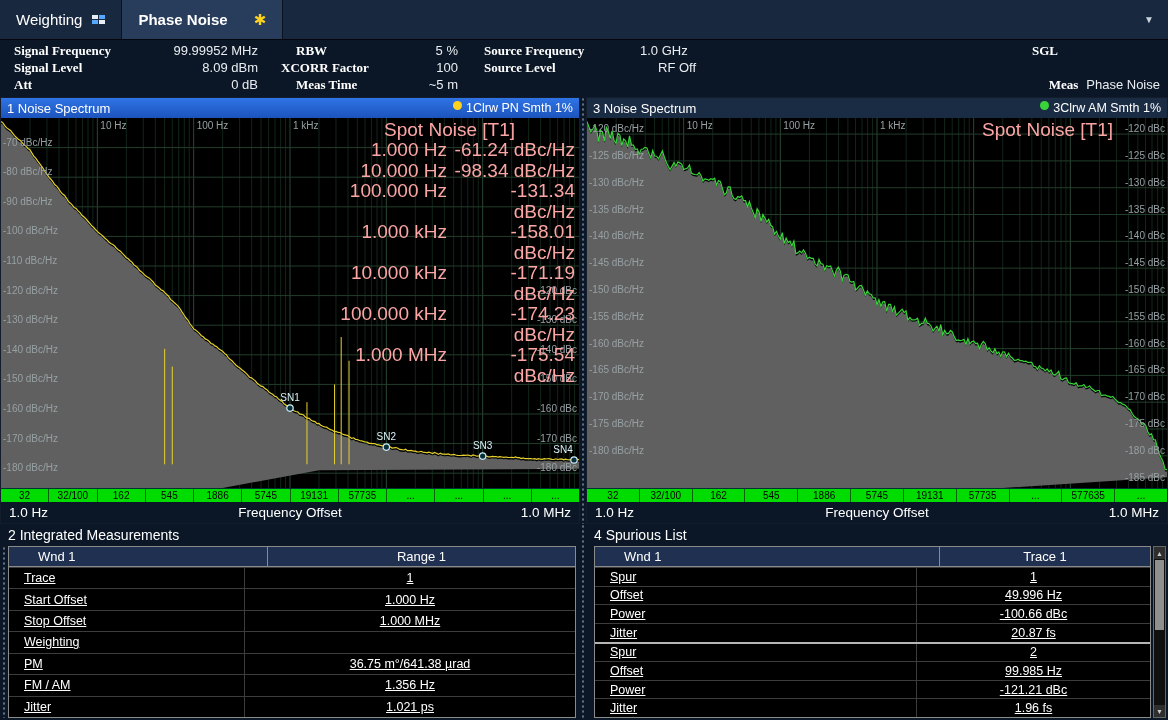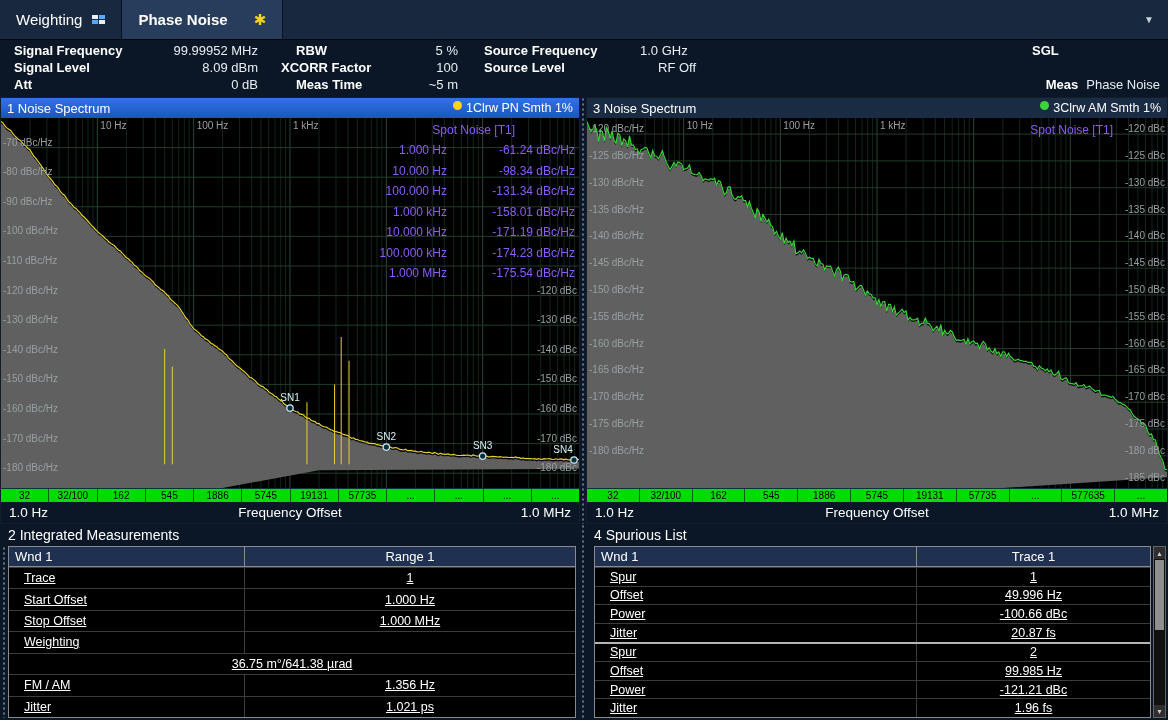--- a/index.html
+++ b/index.html
@@ -13,50 +13,50 @@
   .mv-icon{display:grid;grid-template-columns:6px 6px;grid-template-rows:4px 4px;gap:1px;}
   .mv-icon i{background:#e8eef5;display:block;}
   .mv-icon i:nth-child(2),.mv-icon i:nth-child(3){background:#57a8ff;}
   .tab-pn{background:#273d5b;font-weight:bold;gap:26px;border-left:1px solid #0a1220;border-right:1px solid #0a1220;}
   .star{color:#ffd21e;font-size:15px;font-weight:normal;}
   .tab-caret{margin-left:auto;display:flex;align-items:center;padding:0 14px;color:#c9d2dd;font-size:10px;}
 
   
   .infobar{position:absolute;left:0;top:40px;width:100%;height:57px;background:#0b1726;font-size:13px;}
   .ib-item{position:absolute;white-space:nowrap;line-height:16px;}
-  .ib-l{font-weight:bold;color:#fff;}
+  .ib-l{font-weight:bold;color:#fff;font-family:Liberation Serif, serif;}
   .ib-v{color:#e9edf2;}
   .meas-box{position:absolute;right:8px;top:37px;display:flex;gap:8px;}
 
   
   .win{position:absolute;display:flex;flex-direction:column;background:#000;border:1px solid #141d2b;}
   .titlebar{height:20px;flex:0 0 20px;display:flex;justify-content:space-between;align-items:center;padding:0 6px;font-size:13px;color:#fff;}
   .tb-active{background:linear-gradient(#2f74e6,#1c54bc);}
   .tb-idle{background:#1a2b44;}
   .legend{display:flex;gap:4px;font-size:12.5px;font-weight:normal;}
   .dot{width:9px;height:9px;border-radius:50%;display:inline-block;}
   .chartwrap{flex:1;position:relative;background:#000;overflow:hidden;}
   .chartwrap svg{position:absolute;left:0;top:0;}
-  .spot{position:absolute;top:2px;right:4px;color:#8b5cf6;font-size:12px;text-align:right;z-index:2;}
+  .spot{position:absolute;top:2px;right:4px;color:#fca5a5;font-size:19px;text-align:right;z-index:2;}
   .spot-h{height:20px;line-height:20px;padding-right:60px;}
   .spot-h3{padding-right:50px;}
   .spot-r{display:flex;justify-content:flex-end;line-height:20.5px;}
   .spot-f{min-width:110px;text-align:right;}
   .spot-v{width:128px;text-align:right;}
   .xbar{flex:0 0 14px;display:flex;background:#00dc00;border-top:1px solid #033;}
   .xseg{flex:1;display:flex;align-items:center;justify-content:center;color:#000;font-size:10px;border-right:1px solid #056005;overflow:hidden;white-space:nowrap;text-align:right;}
   .xseg:last-child{border-right:none;}
   .xaxis{flex:0 0 21px;position:relative;display:flex;align-items:center;justify-content:space-between;background:#0b1726;color:#fff;font-size:13.5px;padding:0 8px;}
   .xaxis-c{position:absolute;left:50%;transform:translateX(-50%);}
 
   
   .bwin{position:absolute;background:#0b1726;}
   .wlabel{height:22px;color:#fff;font-size:14px;padding:3px 0 0 8px;}
   .tbl{position:absolute;top:22px;bottom:2px;background:#000;border:1px solid #8a8a8a;display:flex;flex-direction:column;}
-  .thead{flex:0 0 20px;display:flex;background:#1f3050;border-bottom:1px solid #8a8a8a;color:#fff;font-size:13px;align-items:stretch;}
+  .thead{flex:0 0 20px;display:flex;background:#1f3050;border-bottom:1px solid #8a8a8a;color:#fff;font-size:13px;align-items:stretch;padding-left:23px;}
   .th-l{padding-left:6px;border-right:1px solid #8a8a8a;display:flex;align-items:center;}
   .th-v{flex:1;display:flex;align-items:center;justify-content:center;}
   .tbody{flex:1;display:flex;flex-direction:column;}
   .tr{flex:1;display:flex;border-top:1px solid #3c3c3c;color:#fff;font-size:12.5px;text-decoration:underline;}
   .td-l{padding-left:15px;border-right:1px solid #3c3c3c;display:flex;align-items:center;}
   .td-v{flex:1;display:flex;align-items:center;justify-content:center;}
   .group{border-top:2px solid #b5b5b5;}
   #tbl2 .td-l,#tbl2 .th-l{width:236px;}
   #tbl4 .td-l,#tbl4 .th-l{width:322px;}
   #tbl2{left:8px;right:4px;}
@@ -441,20 +441,21 @@
           </div>
           <div class="tr">
             <div class="td-l">Stop Offset</div>
             <div class="td-v">1.000 MHz</div>
           </div>
           <div class="tr">
             <div class="td-l">Weighting</div>
             <div class="td-v"></div>
           </div>
           <div class="tr">
+            <div class="td-l">PM</div>
             <div class="td-v">36.75 m°/641.38 µrad</div>
           </div>
           <div class="tr">
             <div class="td-l">FM / AM</div>
             <div class="td-v">1.356 Hz</div>
           </div>
           <div class="tr">
             <div class="td-l">Jitter</div>
             <div class="td-v">1.021 ps</div>
           </div>

